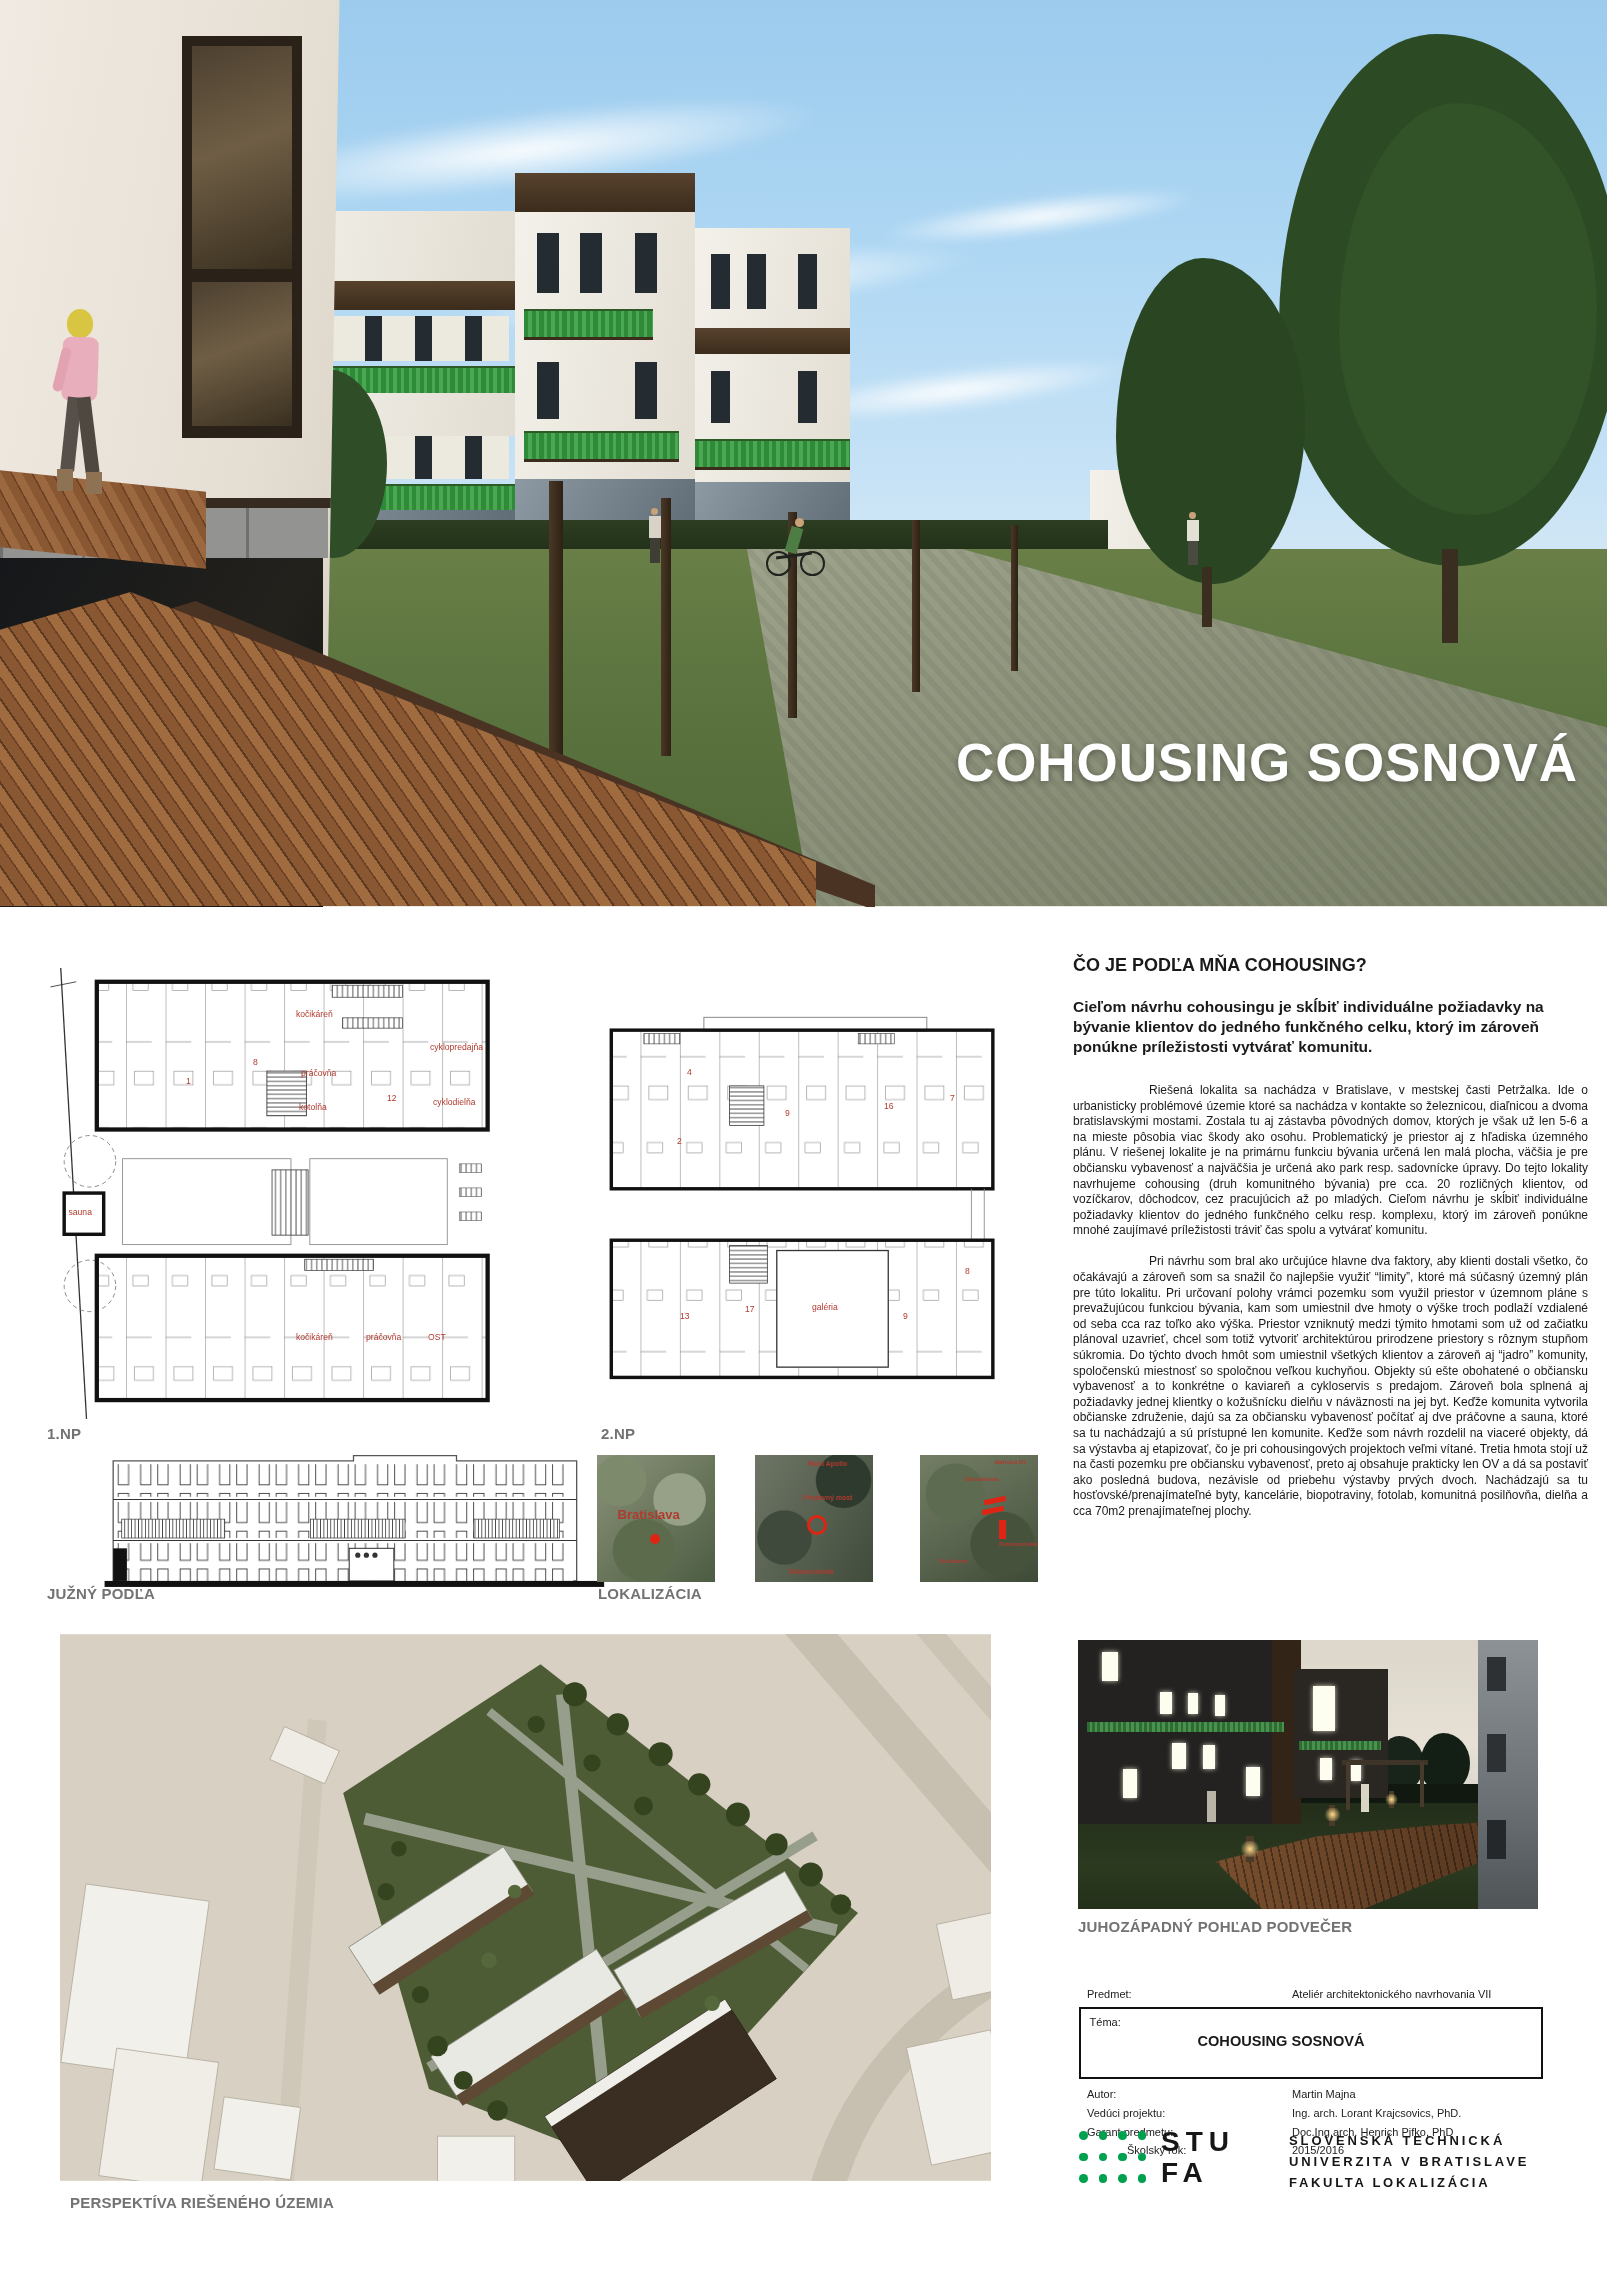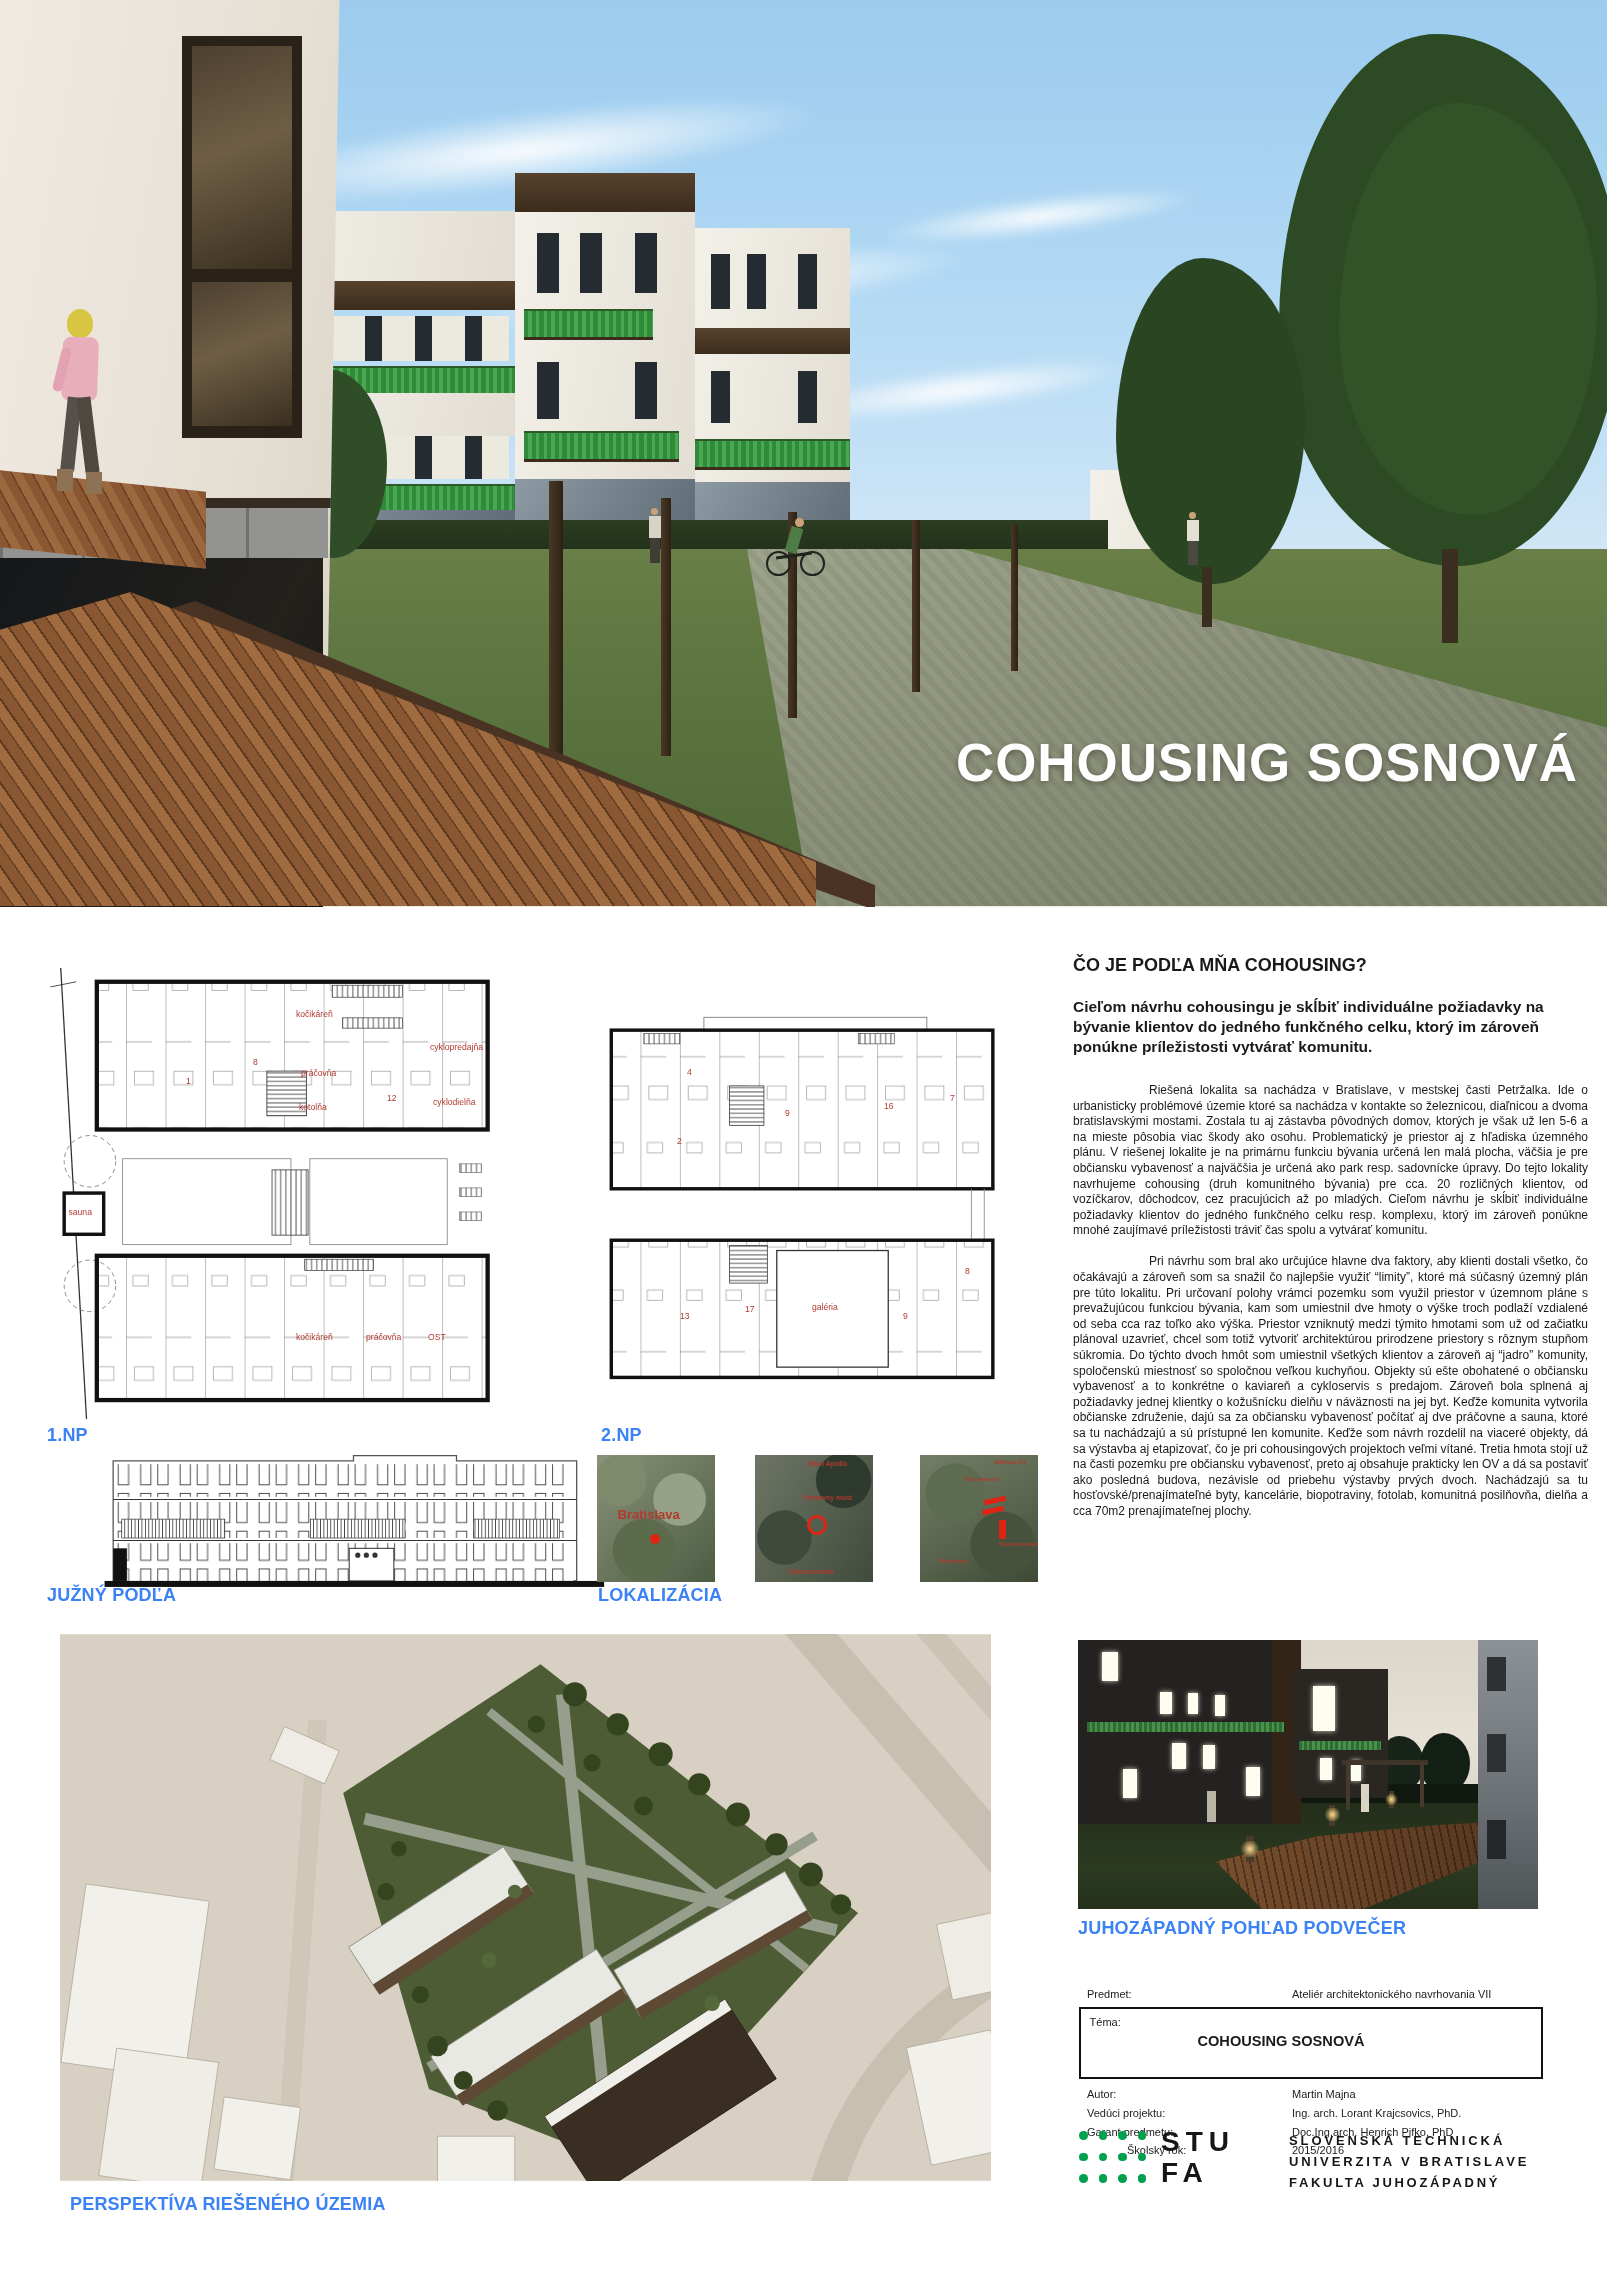--- a/index.html
+++ b/index.html
@@ -43,21 +43,21 @@
   .deckedge{position:absolute;left:120px;top:601px;width:755px;height:309px;
         clip-path:polygon(2% 6%,10% 0,100% 92%,100% 100%,0 14%);background:#4a3322;}
   .deckhigh{position:absolute;left:0;top:481px;width:206px;height:77px;transform:skewY(6deg);
         background:repeating-linear-gradient(60deg,#8a5733 0 8.6px,#6f4225 8.6px 10.3px,#9c6840 10.3px 19px);}
   .hero-title{position:absolute;right:29px;top:735px;text-align:right;color:#fff;
         text-shadow:0 1.7px 6.9px rgba(0,0,0,.35);}
   .hero-title .t1{font-size:53px;font-weight:bold;letter-spacing:0.9px;line-height:1.05;}
   .hero-title .t2{font-size:33px;font-weight:bold;letter-spacing:0.9px;margin-top:6.9px;}
   .fig{position:absolute;}
   
-  .seclbl{position:absolute;font-size:18px;font-weight:bold;letter-spacing:0.2px;color:#3b82f6;}
+  .seclbl{position:absolute;font-size:15px;font-weight:bold;letter-spacing:0.2px;color:#737373;}
   .plan{position:absolute;}
   .red{position:absolute;color:#b03a2e;font-size:8.6px;white-space:nowrap;}
   .rednum{position:absolute;color:#b03a2e;font-size:8.6px;}
   .map{position:absolute;width:118px;height:127px;overflow:hidden;}
   .map .m-lbl{position:absolute;color:#e02414;font-weight:bold;white-space:nowrap;}
   
   .article{position:absolute;left:1073px;top:955px;width:515px;}
   .article h1{font-size:18px;font-weight:bold;margin:0 0 20.6px 0;}
   .article .lead{font-size:15.5px;font-weight:bold;line-height:1.3;margin:0 0 26px 0;}
   .article p{font-size:12px;line-height:1.3;text-align:justify;text-indent:76px;margin:0 0 15.5px 0;}
@@ -491,15 +491,15 @@
     <div class="dot" style="background: rgb(0, 161, 78);"></div>
     <div class="dot" style="background: rgb(0, 161, 78);"></div>
 </div>
 <div class="stu">
   <div>STU</div>
   <div>FA</div>
 </div>
 <div class="uni">
   <div>SLOVENSKÁ TECHNICKÁ</div>
   <div>UNIVERZITA V BRATISLAVE</div>
-  <div class="l3">FAKULTA JUHOZÁPADNÝ</div>
+  <div class="l3">FAKULTA LOKALIZÁCIA</div>
 </div>
 
 
 </body></html>

